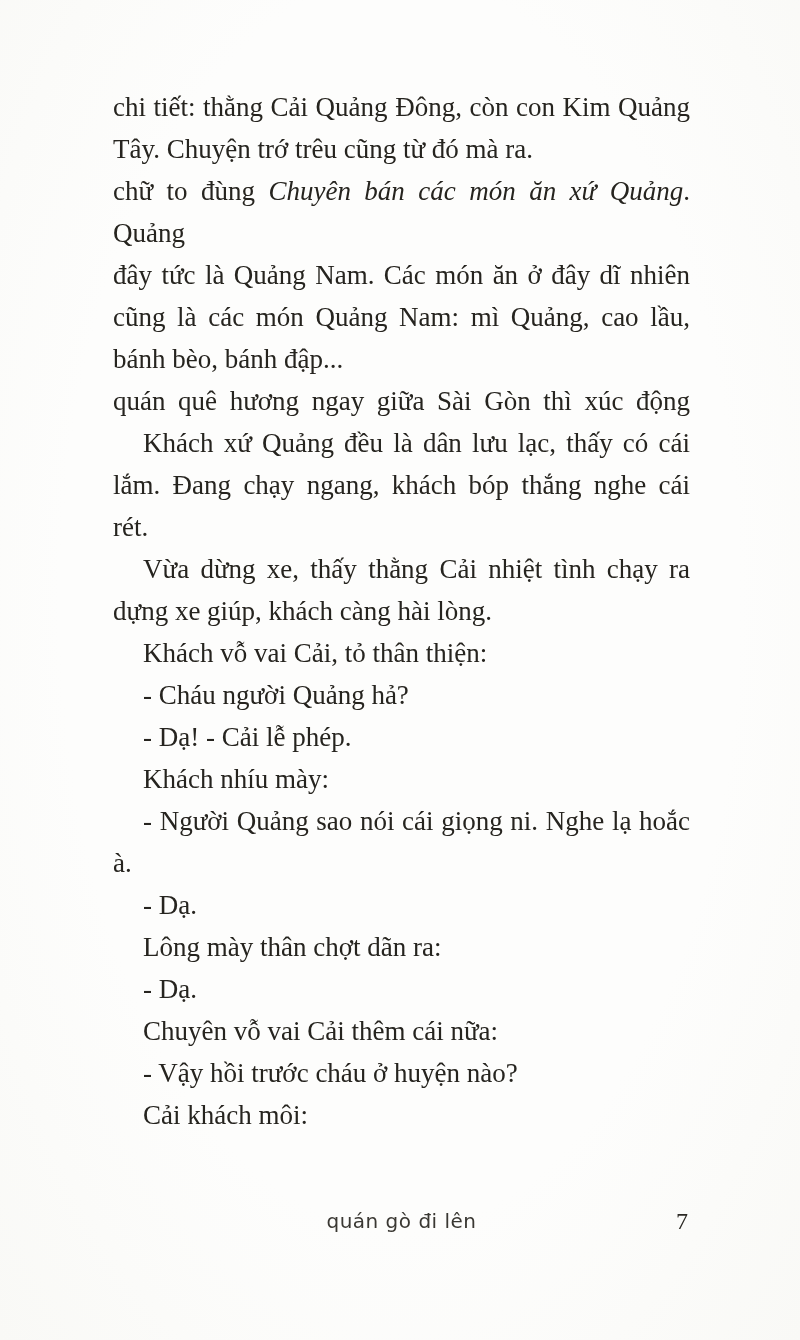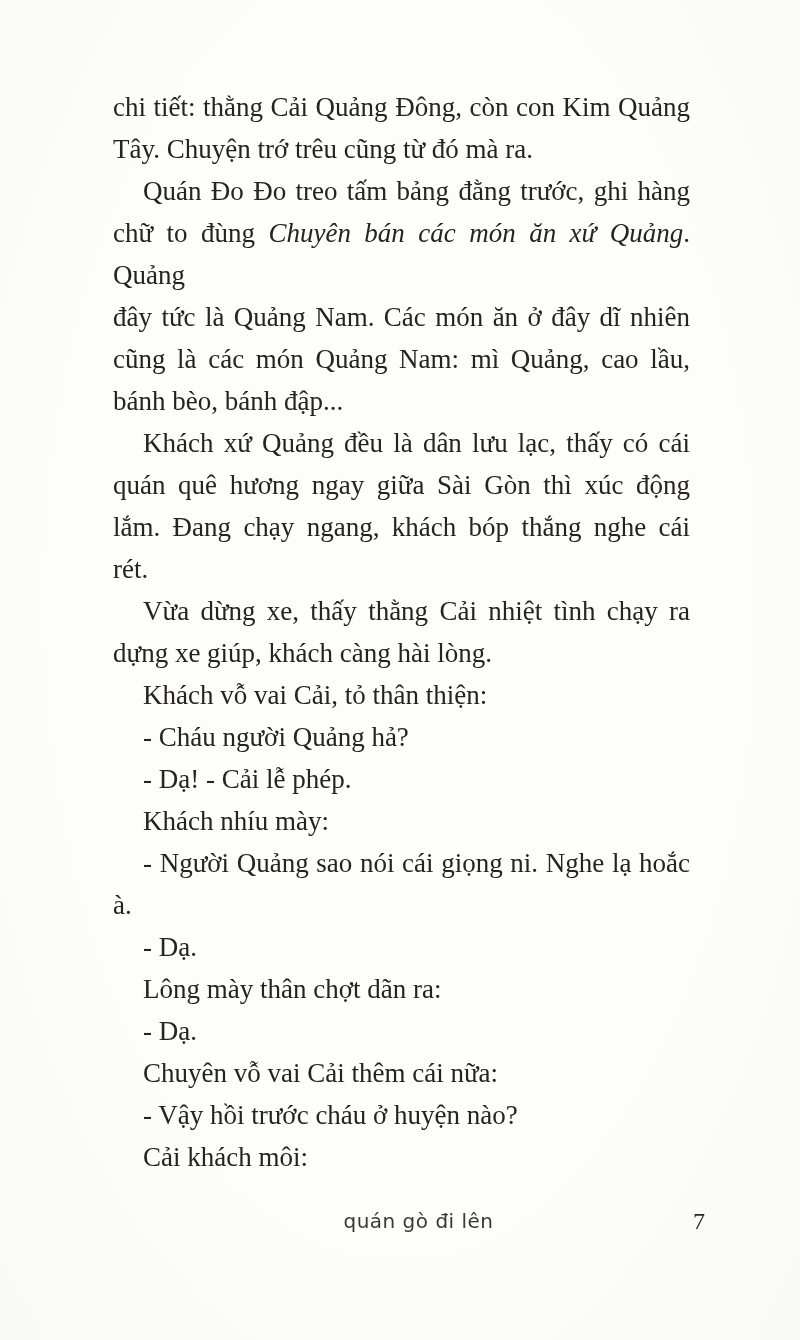--- a/index.html
+++ b/index.html
@@ -30,21 +30,21 @@
   .para { margin: 0; }
   .line { white-space: normal; }
   .line.j {
     text-align: justify;
     text-align-last: justify;
   }
   .line.ind { text-indent: 30px; }
   .it { font-style: italic; margin-top: 7px; }
   .footer {
     position: absolute;
-    left: 130px;
+    left: 113px;
     top: 1204px;
     width: 577px;
     height: 34px;
   }
   .footer-title {
     position: absolute;
     left: 0;
     width: 100%;
     top: 0;
     text-align: center;
@@ -67,29 +67,28 @@
 </head>
 <body>
 
 <div class="page">
   <div class="text-block">
       <div class="para">
         <div class="line j">chi tiết: thằng Cải Quảng Đông, còn con Kim Quảng</div>
         <div class="line">Tây. Chuyện trớ trêu cũng từ đó mà ra.</div>
       </div>
       <div class="para">
-        <div class="line j ind">Quán Đo Đo treo tấm bảng đằng trước, ghi hàng</div>
         <div class="line j"><span>chữ to đùng </span><span class="it">Chuyên bán các món ăn xứ Quảng</span><span>. Quảng</span></div>
         <div class="line j">đây tức là Quảng Nam. Các món ăn ở đây dĩ nhiên</div>
         <div class="line j">cũng là các món Quảng Nam: mì Quảng, cao lầu,</div>
         <div class="line">bánh bèo, bánh đập...</div>
       </div>
       <div class="para">
+        <div class="line j">quán quê hương ngay giữa Sài Gòn thì xúc động</div>
         <div class="line j ind">Khách xứ Quảng đều là dân lưu lạc, thấy có cái</div>
-        <div class="line j">quán quê hương ngay giữa Sài Gòn thì xúc động</div>
         <div class="line j">lắm. Đang chạy ngang, khách bóp thắng nghe cái</div>
         <div class="line">rét.</div>
       </div>
       <div class="para">
         <div class="line j ind">Vừa dừng xe, thấy thằng Cải nhiệt tình chạy ra</div>
         <div class="line">dựng xe giúp, khách càng hài lòng.</div>
       </div>
       <div class="para">
         <div class="line ind">Khách vỗ vai Cải, tỏ thân thiện:</div>
       </div>

